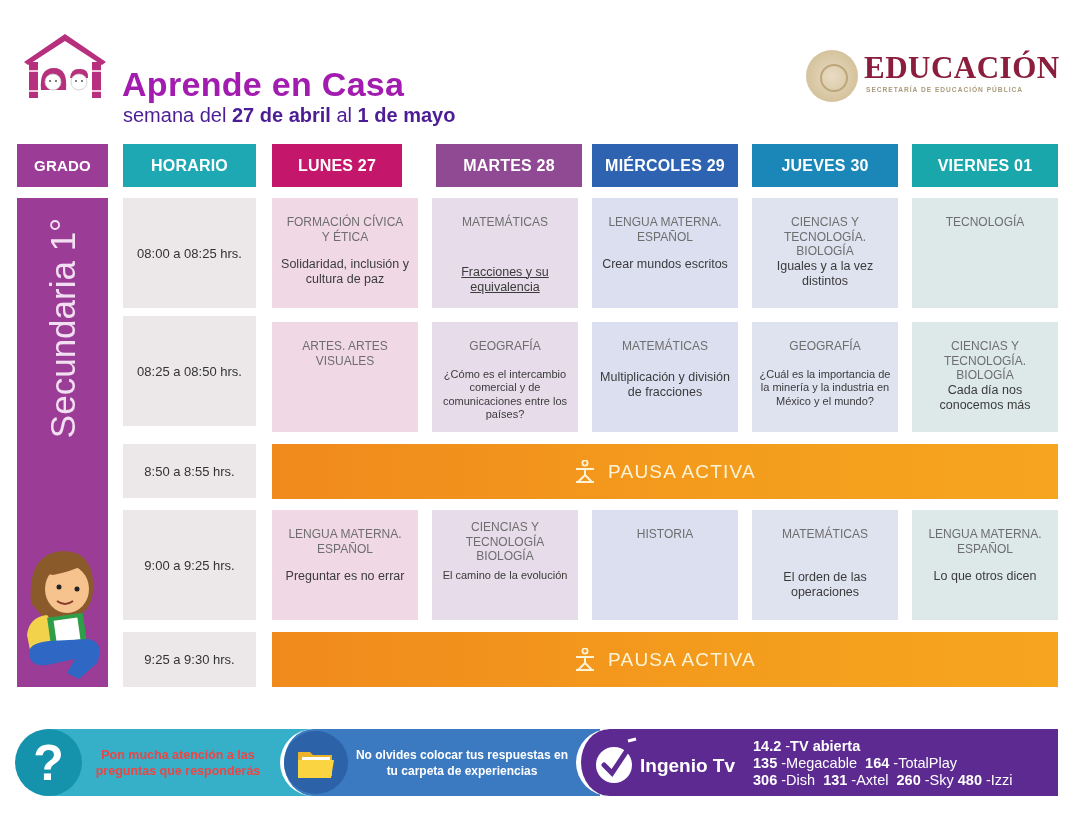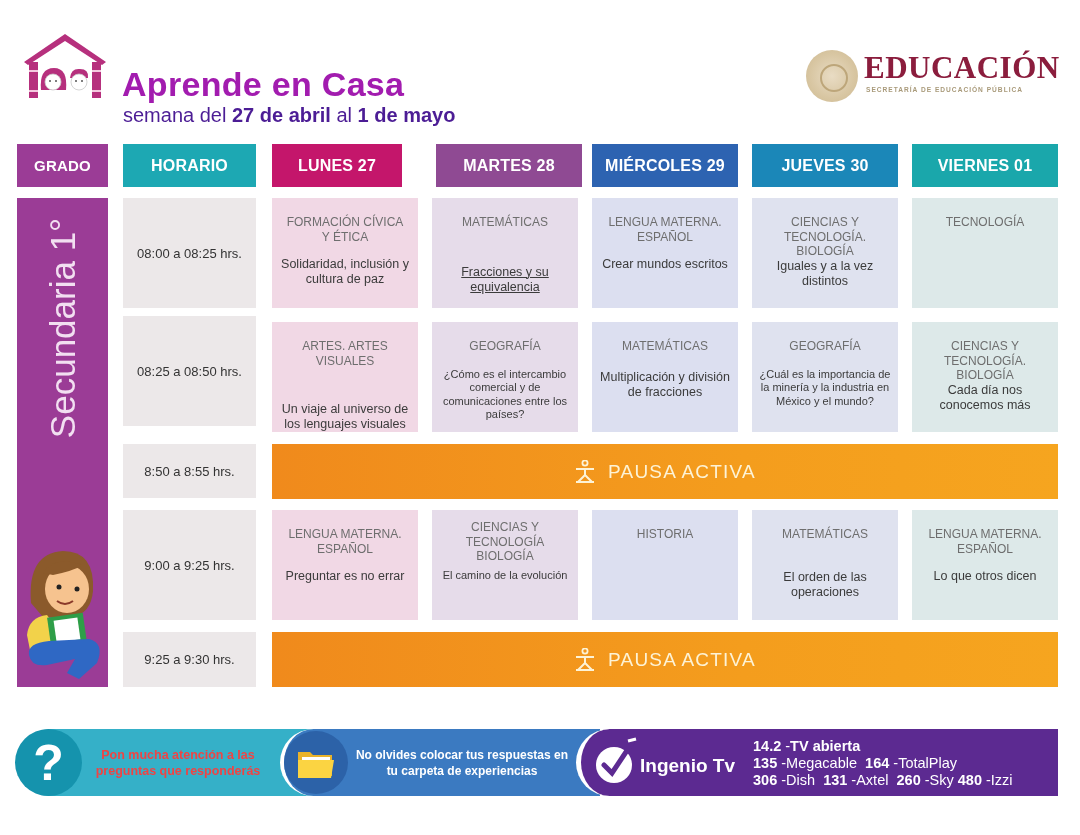--- a/index.html
+++ b/index.html
@@ -144,21 +144,20 @@
 <div class="cell c-jue" style="left:752px;top:198px;height:110px;">
   <div class="subj" style="width:110px;">CIENCIAS Y TECNOLOGÍA. BIOLOGÍA</div>
   <div class="topic tight" style="width:110px;">Iguales y a la vez distintos</div>
 </div>
 <div class="cell c-vie" style="left:912px;top:198px;height:110px;">
   <div class="subj">TECNOLOGÍA</div>
 </div>
 
 <div class="cell c-lun" style="left:272px;top:322px;height:110px;justify-content:space-between;">
   <div class="subj" style="width:110px;">ARTES. ARTES VISUALES</div>
-  <div class="topic">Un viaje al universo de los lenguajes visuales</div>
 </div>
 <div class="cell c-mar" style="left:432px;top:322px;height:110px;">
   <div class="subj">GEOGRAFÍA</div>
   <div class="topic small" style="margin-top:14px;">¿Cómo es el intercambio comercial y de comunicaciones entre los países?</div>
 </div>
 <div class="cell c-mie" style="left:592px;top:322px;height:110px;">
   <div class="subj">MATEMÁTICAS</div>
   <div class="topic" style="margin-top:16px;width:130px;">Multiplicación y división de fracciones</div>
 </div>
 <div class="cell c-jue" style="left:752px;top:322px;height:110px;">

